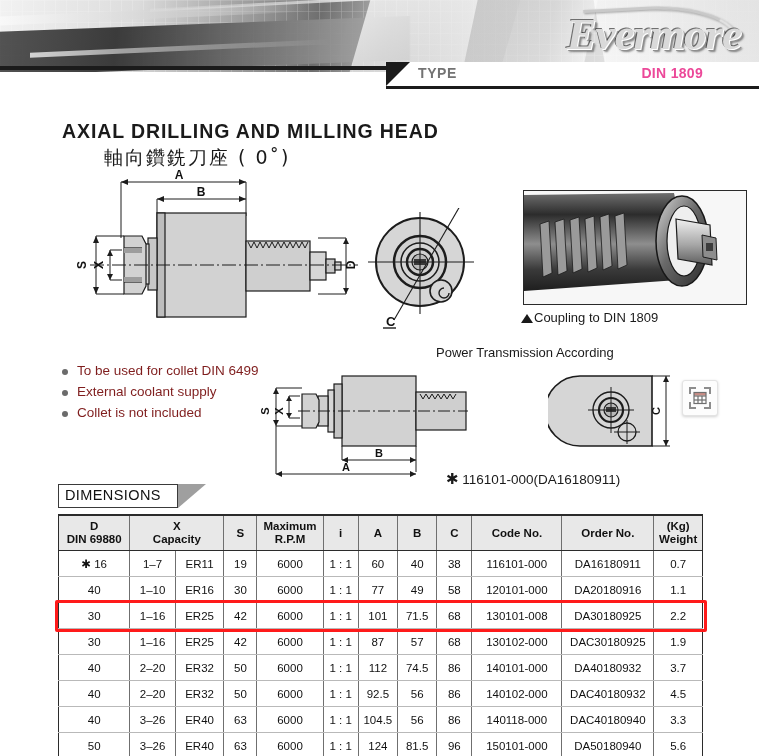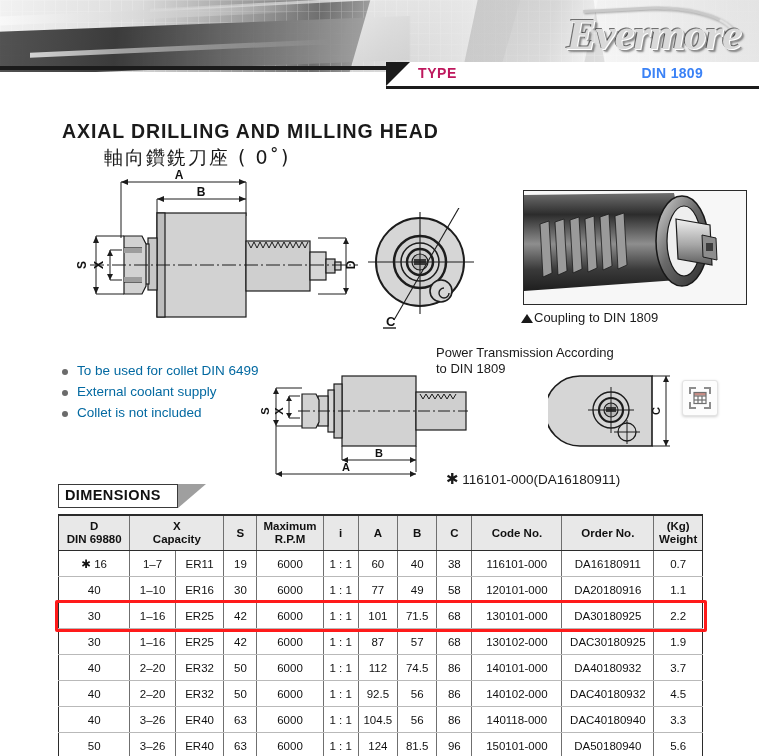--- a/index.html
+++ b/index.html
@@ -50,33 +50,33 @@
     border-top:3px solid #c9c9c9;border-right:3px solid #e2e2e2;
     border-radius:0 60% 0 0 / 0 100% 0 0;transform:rotate(-3deg);
     border-left:none;border-bottom:none;filter:drop-shadow(1px 1px 1px rgba(0,0,0,.35));}
 
   
   .typestrip{position:absolute;left:386px;top:62px;width:373px;height:24px;background:#ffffff;
     border-bottom:3px solid #1b1b1b;}
   .typestrip .notch{position:absolute;left:0;top:0;width:0;height:0;
     border-left:24px solid #1b1b1b;border-bottom:24px solid transparent;}
   .typestrip .tlabel{position:absolute;left:32px;top:3px;font-size:14px;font-weight:700;
-    letter-spacing:.6px;color:#be185d;}
+    letter-spacing:.6px;color:#737373;}
   .typestrip .tvalue{position:absolute;right:56px;top:3px;font-size:14px;font-weight:700;
-    letter-spacing:.3px;color:#3b82f6;}
+    letter-spacing:.3px;color:#ec4899;}
 
   
   .title-en{position:absolute;left:62px;top:120px;font-size:19.5px;font-weight:700;
     letter-spacing:.9px;color:#1a1a1a;white-space:nowrap;}
   .title-zh{position:absolute;left:62px;top:145px;font-size:19px;letter-spacing:2px;
     color:#1a1a1a;white-space:nowrap;font-family:"DejaVu Sans",sans-serif;margin-left:42px;}
 
   
   .bullets{position:absolute;left:62px;top:363px;}
-  .bullets li{list-style:none;font-size:13.5px;color:#0369a1;margin:0 0 6px 0;
+  .bullets li{list-style:none;font-size:13.5px;color:#7f1d1d;margin:0 0 6px 0;
     position:relative;padding-left:15px;white-space:nowrap;}
   .bullets{margin:0;padding:0;}
   .bullets li .dot{position:absolute;left:0;top:6px;width:6px;height:6px;border-radius:50%;
     background:#6b6b6b;}
 
   
   .coupling-note{position:absolute;left:521px;top:310px;font-size:13px;color:#1a1a1a;white-space:nowrap;}
   .coupling-note .tri{display:inline-block;width:0;height:0;margin-right:1px;
     border-left:6px solid transparent;border-right:6px solid transparent;border-bottom:9px solid #1a1a1a;
     transform:translateY(1px);}
@@ -100,21 +100,21 @@
   .tbl-icon{position:absolute;left:682px;top:380px;width:34px;height:34px;
     background:#fdfdfd;border:1px solid #e3e3e3;border-radius:3px;
     box-shadow:0 1px 3px rgba(0,0,0,.18);}
 
   
   .dimbar{position:absolute;left:58px;top:484px;width:148px;height:24px;}
   .dimbar .tail{position:absolute;left:0;top:0;width:148px;height:24px;background:#9f9f9f;
     clip-path:polygon(0 0,148px 0,120px 24px,0 24px);}
   .dimbar .box{position:absolute;left:0;top:0;width:120px;height:24px;background:#ffffff;
     border:1.5px solid #3a3a3a;box-sizing:border-box;}
-  .dimbar .txt{position:absolute;left:7px;top:3px;font-size:14.5px;font-weight:700;
+  .dimbar .txt{position:absolute;left:7px;top:3px;font-size:14.5px;font-weight:400;
     letter-spacing:.4px;color:#111;}
 
   
   .tablewrap{position:absolute;left:58px;top:514px;width:645px;}
   table.dim{border-collapse:collapse;width:645px;font-size:11.5px;color:#111;
     table-layout:fixed;}
   table.dim th,table.dim td{border-left:1px solid #6f6f6f;border-right:1px solid #6f6f6f;
     text-align:center;vertical-align:middle;padding:0;}
   table.dim thead th{background:#e8e8e8;font-weight:700;font-size:11.5px;line-height:13px;
     height:34px;border-top:2.5px solid #2b2b2b;border-bottom:1.5px solid #2b2b2b;}
@@ -273,21 +273,20 @@
     <path d="M178 44 l14 3 l1 22 l-14 -3 z" fill="#8d8d8d" stroke="#1c1c1c" stroke-width="1"></path>
     <rect x="182" y="52" width="7" height="8" fill="#3c3c3c"></rect>
   </svg>
 </div>
 <div class="coupling-note">
   <span class="tri"></span><span>Coupling to DIN 1809</span>
 </div>
 
 <div class="power-note">
   <div>Power Transmission According</div>
-  <div>to DIN 1809</div>
 </div>
 
 <ul class="bullets">
   <li><span class="dot"></span><span>To be used for collet DIN 6499</span></li>
   <li><span class="dot"></span><span>External coolant supply</span></li>
   <li><span class="dot"></span><span>Collet is not included</span></li>
 </ul>
 
 <svg class="draw" id="dwg-alt" width="240" height="110" viewBox="0 0 240 110">
   <g stroke="#1c1c1c" fill="none" stroke-width="1">
@@ -459,21 +458,21 @@
         <tr>
           <td>30</td>
           <td>1–16</td>
           <td>ER25</td>
           <td>42</td>
           <td>6000</td>
           <td>1 : 1</td>
           <td>101</td>
           <td>71.5</td>
           <td>68</td>
-          <td>130101-000</td>
+          <td>130101-008</td>
           <td>DA30180925</td>
           <td>2.2</td>
         </tr>
         <tr>
           <td>30</td>
           <td>1–16</td>
           <td>ER25</td>
           <td>42</td>
           <td>6000</td>
           <td>1 : 1</td>

